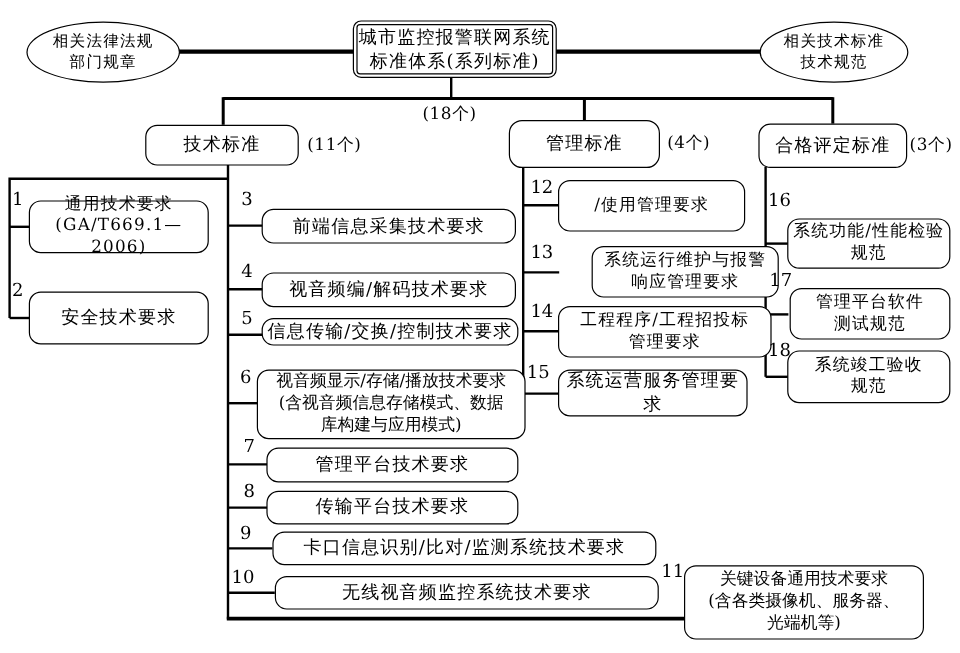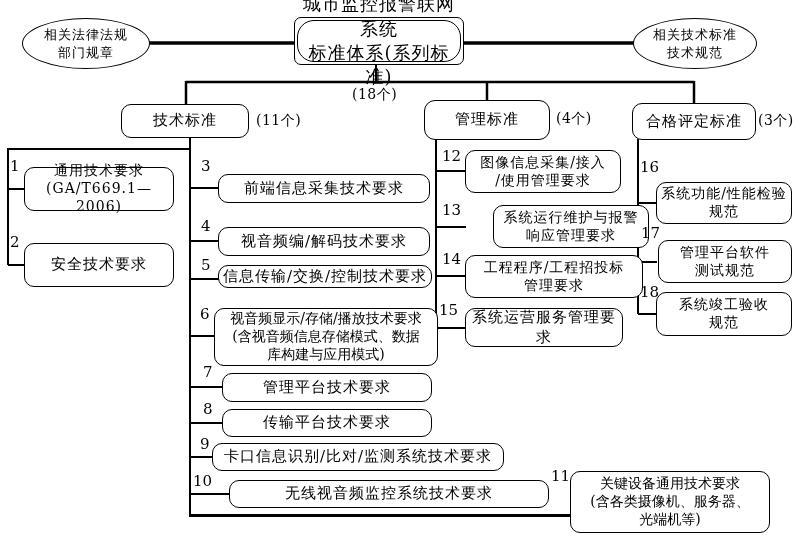--- a/index.html
+++ b/index.html
@@ -20,23 +20,23 @@
     border:1.6px solid #000; border-radius:50%;
     display:flex; flex-direction:column; align-items:center; justify-content:center;
     text-align:center; font-size:13px; line-height:1.35; letter-spacing:1px;
   }
   .rootbox {
     position:absolute; box-sizing:border-box; background:#fff;
     border:1.8px solid #000; border-radius:7px; padding:2px;
   }
   .rootbox .inner {
     box-sizing:border-box; width:100%; height:100%;
-    border:1px solid #000; border-radius:17px;
+    border:1px solid #000; border-radius:3px;
     display:flex; flex-direction:column; align-items:center; justify-content:center;
-    text-align:center; font-size:18px; line-height:1.35; letter-spacing:1px;
+    text-align:center; font-size:15px; line-height:1.35; letter-spacing:1px;
   }
   .num { position:absolute; font-size:15px; }
   .count { position:absolute; font-size:14px; letter-spacing:0.5px; }
   .fs15 { font-size:15px; }
   .fs14 { font-size:14px; }
 </style>
 </head>
 <body>
 
 <div class="stage">
@@ -153,39 +153,38 @@
   <div class="box fs15" style="left:222px; top:373px; width:210px; height:29px;">
     <div>管理平台技术要求</div>
   </div>
 
   <div class="num" style="left:203px; top:400px;">8</div>
   <div class="box fs15" style="left:222px; top:409px; width:210px; height:28px;">
     <div>传输平台技术要求</div>
   </div>
 
   <div class="num" style="left:200px; top:435px;">9</div>
-  <div class="box fs15" style="left:212px; top:443px; width:292px; height:28px;">
+  <div class="box fs15" style="left:227px; top:443px; width:320px; height:28px;">
     <div>卡口信息识别/比对/监测系统技术要求</div>
   </div>
 
   <div class="num" style="left:193px; top:472px;">10</div>
   <div class="box fs15" style="left:229px; top:480px; width:320px; height:28px;">
     <div>无线视音频监控系统技术要求</div>
   </div>
 
   <div class="num" style="left:551px; top:467px;">11</div>
   <div class="box fs14" style="left:570px; top:471px; width:200px; height:62px; letter-spacing:0;">
     <div>关键设备通用技术要求</div>
     <div>(含各类摄像机、服务器、</div>
     <div>光端机等)</div>
   </div>
 
   <div class="num" style="left:442px; top:147px;">12</div>
   <div class="box fs14" style="left:465px; top:150px; width:156px; height:43px;">
-    <div>图像信息采集/接入</div>
     <div>/使用管理要求</div>
   </div>
 
   <div class="num" style="left:442px; top:201px;">13</div>
   <div class="box fs14" style="left:493px; top:205px; width:156px; height:43px;">
     <div>系统运行维护与报警</div>
     <div>响应管理要求</div>
   </div>
 
   <div class="num" style="left:442px; top:250px;">14</div>

